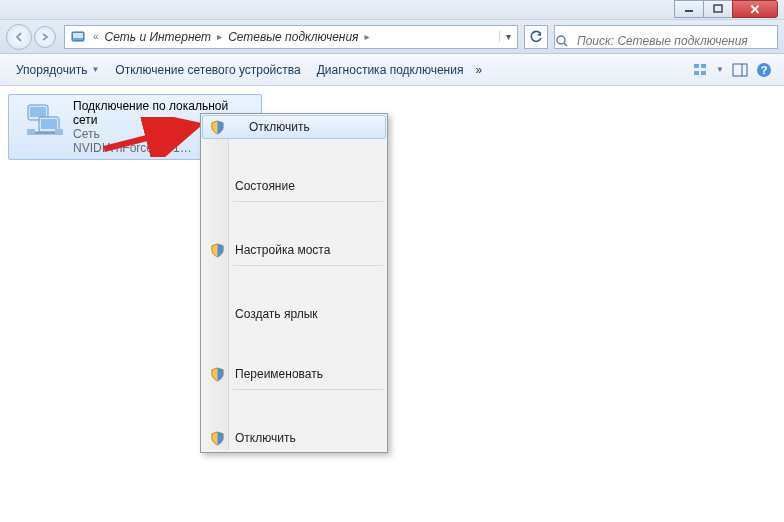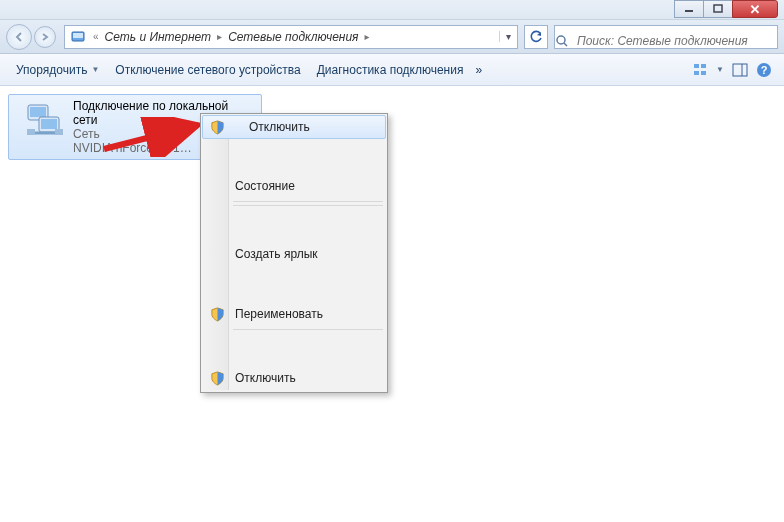--- a/index.html
+++ b/index.html
@@ -261,20 +261,29 @@
           </svg>
       </span>
       <span>Отключить</span>
     </div>
     <div class="ctx-item">
       <span>Состояние</span>
     </div>
 
     <div class="ctx-sep"></div>
 
+    <div class="ctx-item">
+      <span class="ctx-shield">
+        <svg class="shield-svg" viewBox="0 0 16 16">
+            <path d="M8 1 L14 3 V8 C14 12 8 15 8 15 C8 15 2 12 2 8 V3 Z" fill="#f7c44f" stroke="#b88a1f"></path>
+            <path d="M8 1 L14 3 V8 C14 12 8 15 8 15 Z" fill="#4f8edb"></path>
+          </svg>
+      </span>
+      <span>Настройка моста</span>
+    </div>
 
     <div class="ctx-sep"></div>
 
     <div class="ctx-item">
       <span>Создать ярлык</span>
     </div>
     <div class="ctx-item">
       <span class="ctx-shield">
         <svg class="shield-svg" viewBox="0 0 16 16">
             <path d="M8 1 L14 3 V8 C14 12 8 15 8 15 C8 15 2 12 2 8 V3 Z" fill="#f7c44f" stroke="#b88a1f"></path>

